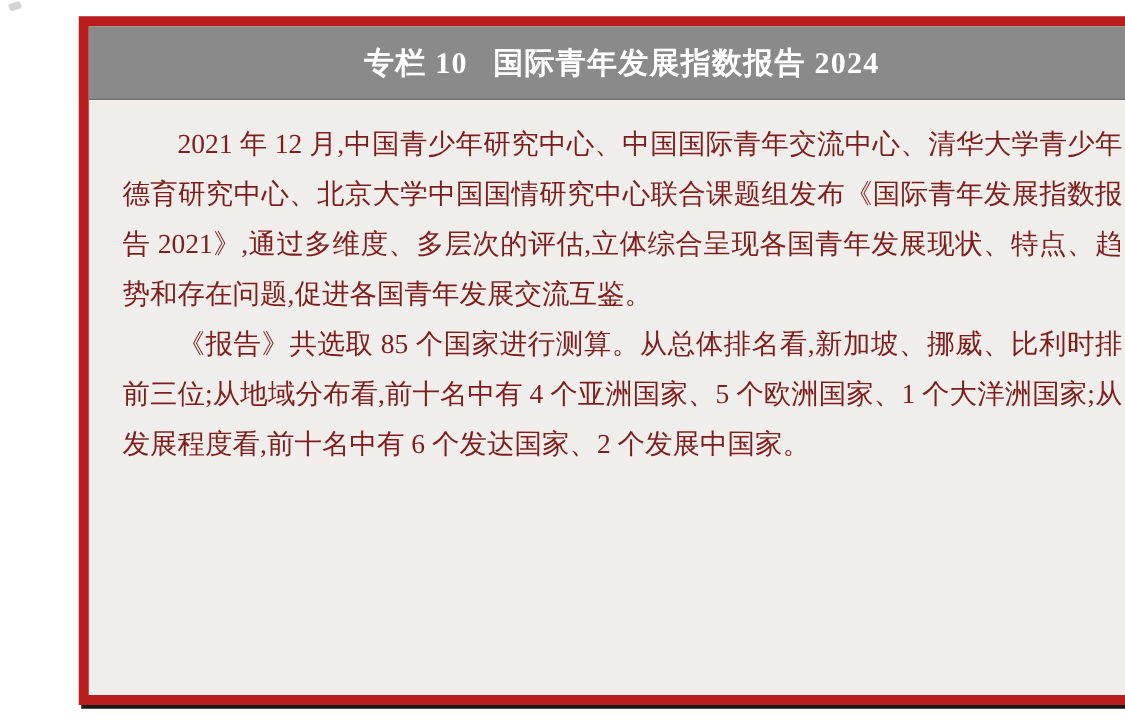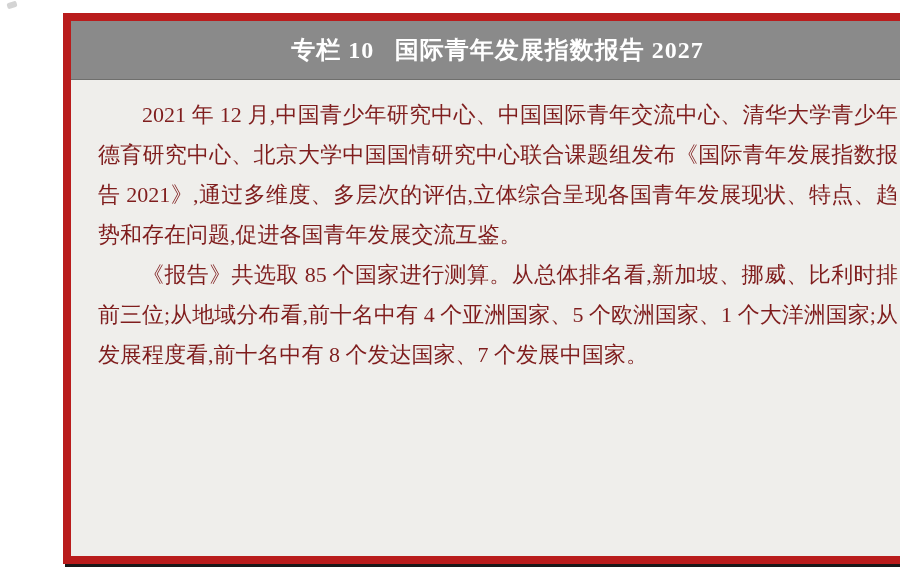--- a/index.html
+++ b/index.html
@@ -66,19 +66,19 @@
   }
 </style>
 </head>
 <body>
 
 <div class="scan-artifact"></div>
 
 <div class="panel">
   <div class="panel-header">
     <span class="header-label">专栏 10</span>
-    <span class="header-title">国际青年发展指数报告 2027</span>
+    <span class="header-title">国际青年发展指数报告 2024</span>
   </div>
   <div class="panel-body">
     <p>2021 年 12 月,中国青少年研究中心、中国国际青年交流中心、清华大学青少年德育研究中心、北京大学中国国情研究中心联合课题组发布《国际青年发展指数报告 2021》,通过多维度、多层次的评估,立体综合呈现各国青年发展现状、特点、趋势和存在问题,促进各国青年发展交流互鉴。</p>
-    <p>《报告》共选取 85 个国家进行测算。从总体排名看,新加坡、挪威、比利时排前三位;从地域分布看,前十名中有 4 个亚洲国家、5 个欧洲国家、1 个大洋洲国家;从发展程度看,前十名中有 8 个发达国家、7 个发展中国家。</p>
+    <p>《报告》共选取 85 个国家进行测算。从总体排名看,新加坡、挪威、比利时排前三位;从地域分布看,前十名中有 4 个亚洲国家、5 个欧洲国家、1 个大洋洲国家;从发展程度看,前十名中有 6 个发达国家、2 个发展中国家。</p>
   </div>
 </div>
 
 </body></html>

